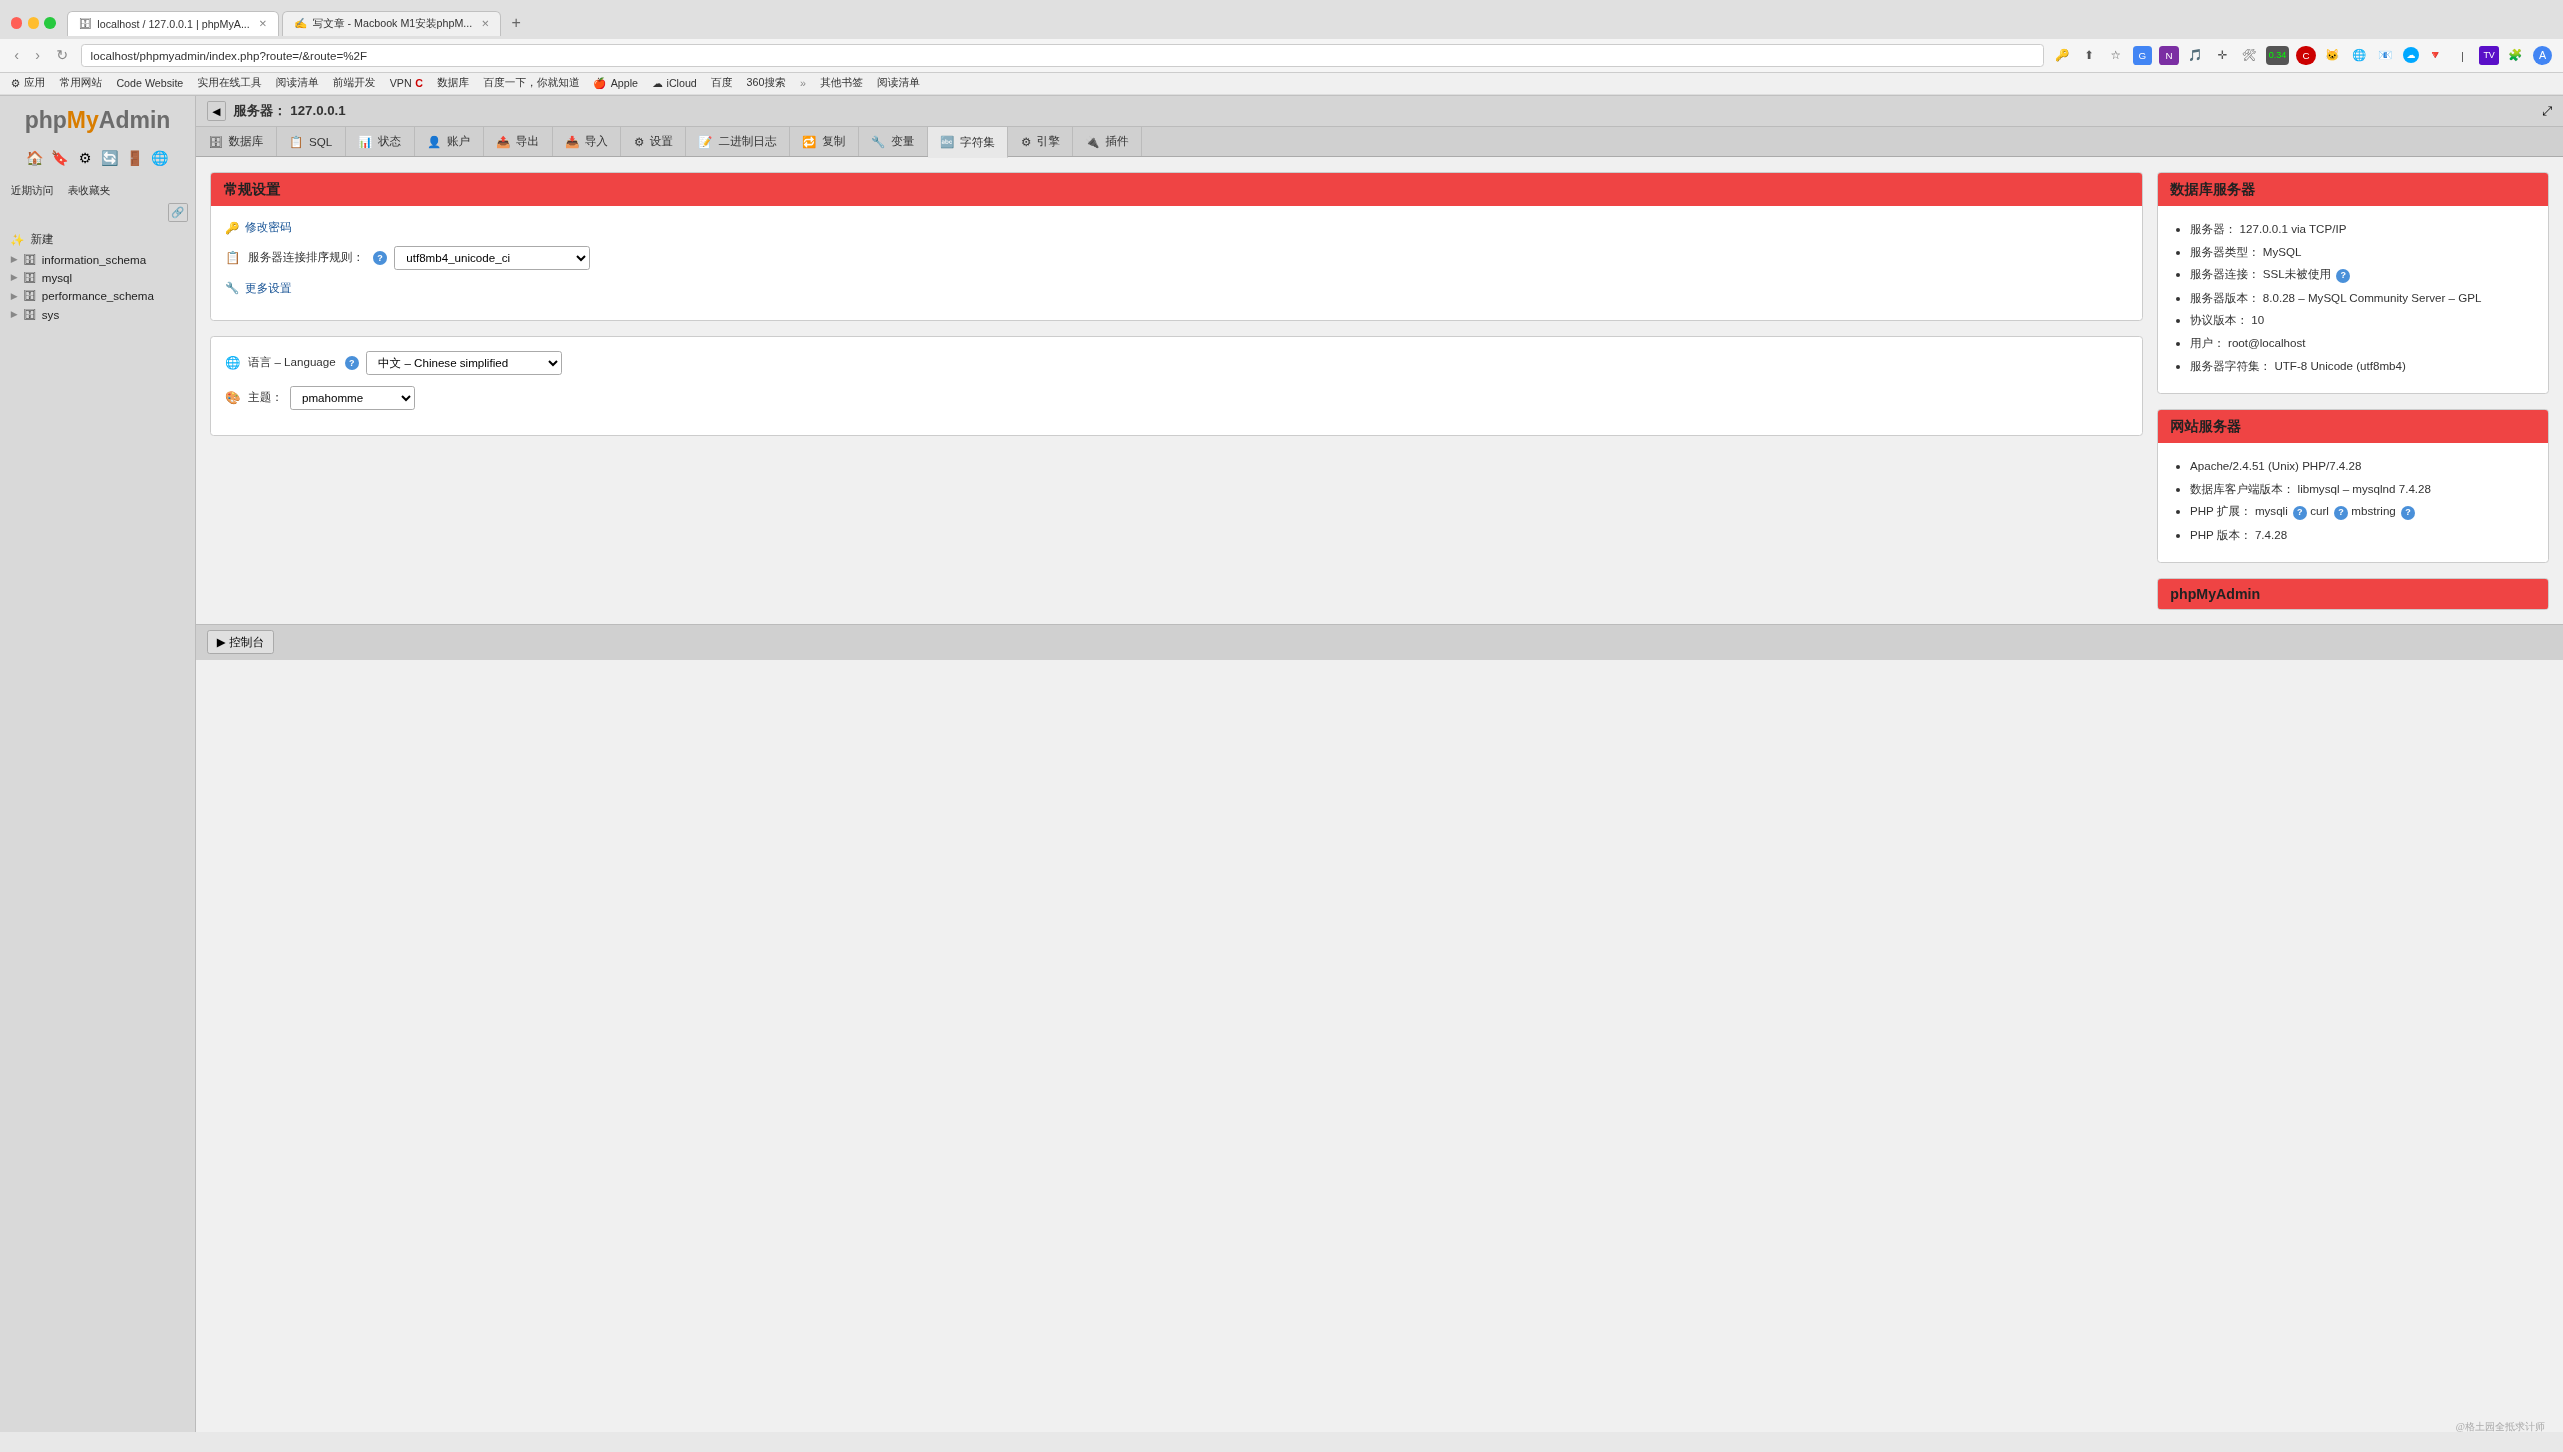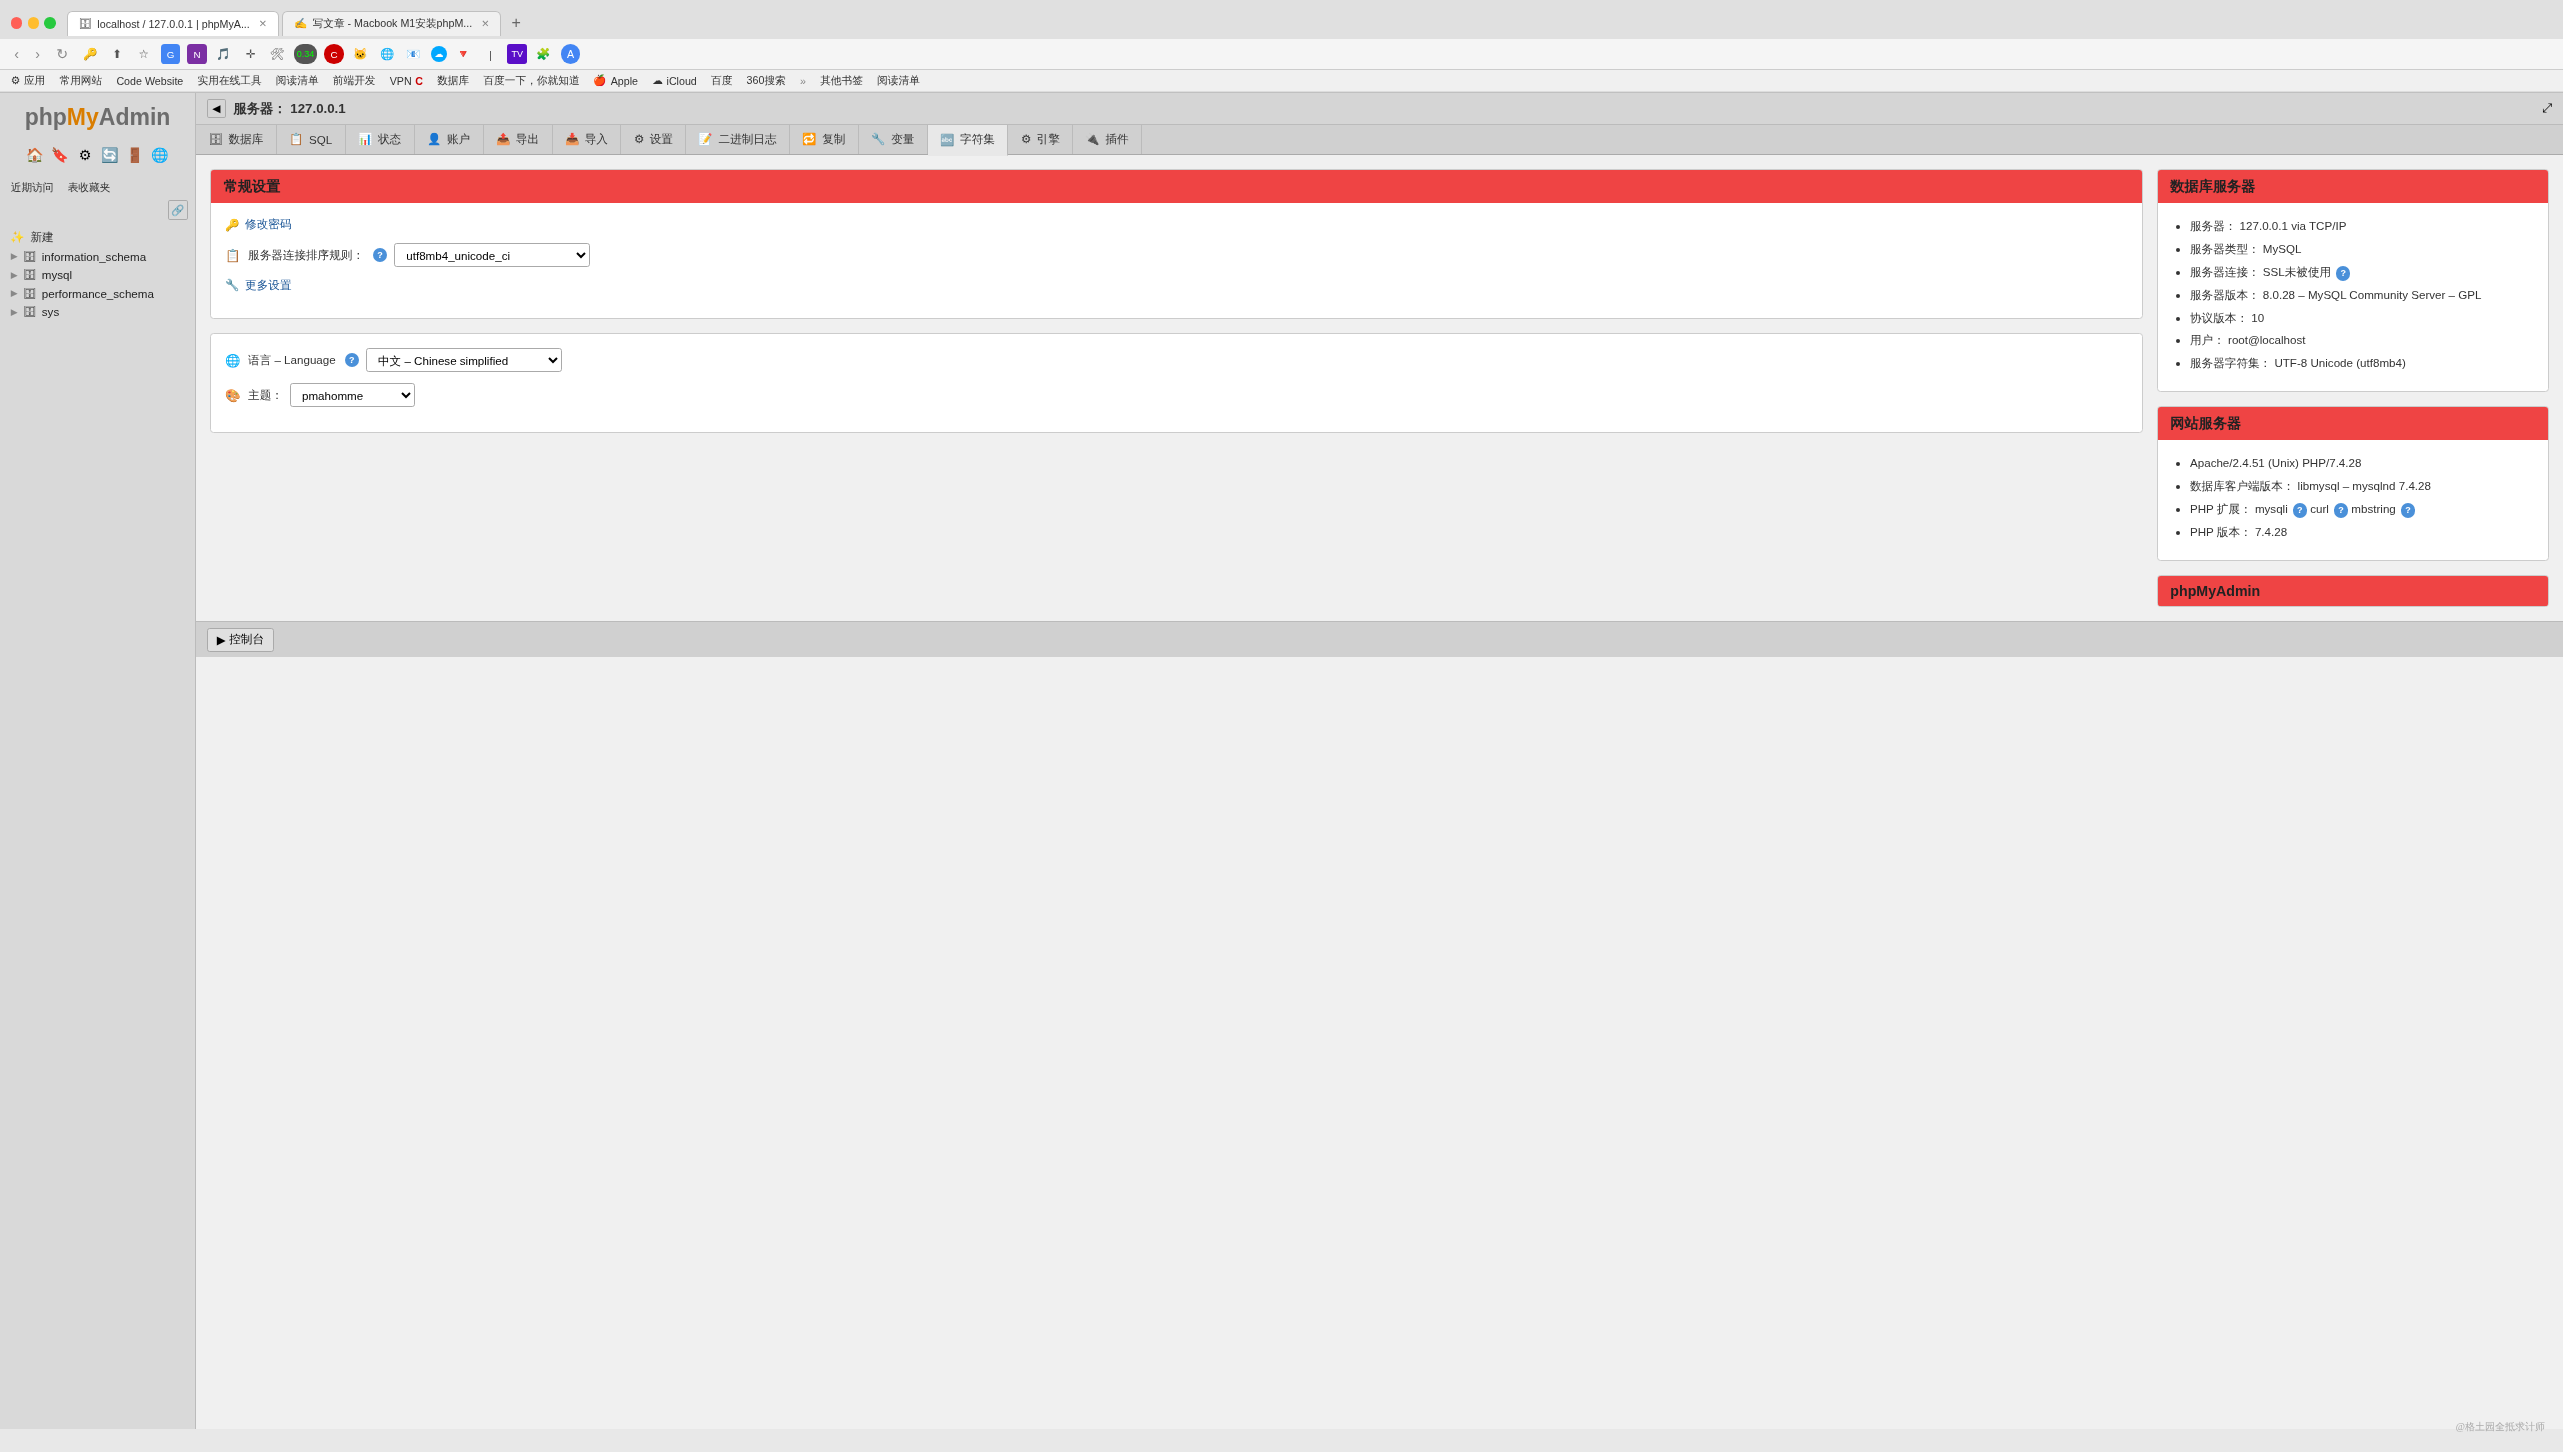--- a/index.html
+++ b/index.html
@@ -107,30 +107,31 @@
         <span style="max-width:160px; overflow:hidden; text-overflow:ellipsis; white-space:nowrap;">写文章 - Macbook M1安装phpM...</span>
         <span class="tab-close">✕</span>
       </div>
       <button class="tab-new">+</button>
     </div>
   </div>
   <div class="address-bar">
     <button class="nav-btn">‹</button>
     <button class="nav-btn">›</button>
     <button class="nav-btn">↻</button>
+    <input class="address-input" type="text" value="localhost/phpmyadmin/index.php?route=/&amp;route=%2F" style="">
     <div class="toolbar-icons">
       <span class="toolbar-icon">🔑</span>
       <span class="toolbar-icon">⬆</span>
       <span class="toolbar-icon">☆</span>
       <span class="toolbar-icon" style="background:#4285f4; color:white; font-size:9.8px; border-radius:3.6px;">G</span>
       <span class="toolbar-icon" style="background:#7b2fa3; color:white; font-size:9.8px; border-radius:3.6px;">N</span>
       <span class="toolbar-icon">🎵</span>
       <span class="toolbar-icon">✛</span>
       <span class="toolbar-icon">🛠</span>
-      <span class="toolbar-icon" style="background:#555; color:#0f0; font-size:9px; border-radius:9px; width:23px;">0.34</span>
+      <span class="toolbar-icon" style="background:#555; color:#0f0; font-size:9px; border-radius:4px; width:23px;">0.34</span>
       <span class="toolbar-icon" style="background:#c00; color:white; border-radius:50%; font-size:9.8px;">C</span>
       <span class="toolbar-icon">🐱</span>
       <span class="toolbar-icon" style="color:#1a73e8;">🌐</span>
       <span class="toolbar-icon" style="color:#0072c6;">📧</span>
       <span class="toolbar-icon" style="background:#00a8ff; color:white; border-radius:50%; font-size:9px; width:16px; height:16px;">☁</span>
       <span class="toolbar-icon">🔻</span>
       <span class="toolbar-icon">|</span>
       <span class="toolbar-icon" style="background:#5a0fc8; color:white; font-size:9px; border-radius:2.7px;">TV</span>
       <span class="toolbar-icon">🧩</span>
       <span class="toolbar-icon" style="background:#4285f4; color:white; border-radius:50%; width:19.6px; height:19.6px; font-size:10.7px;">A</span>

